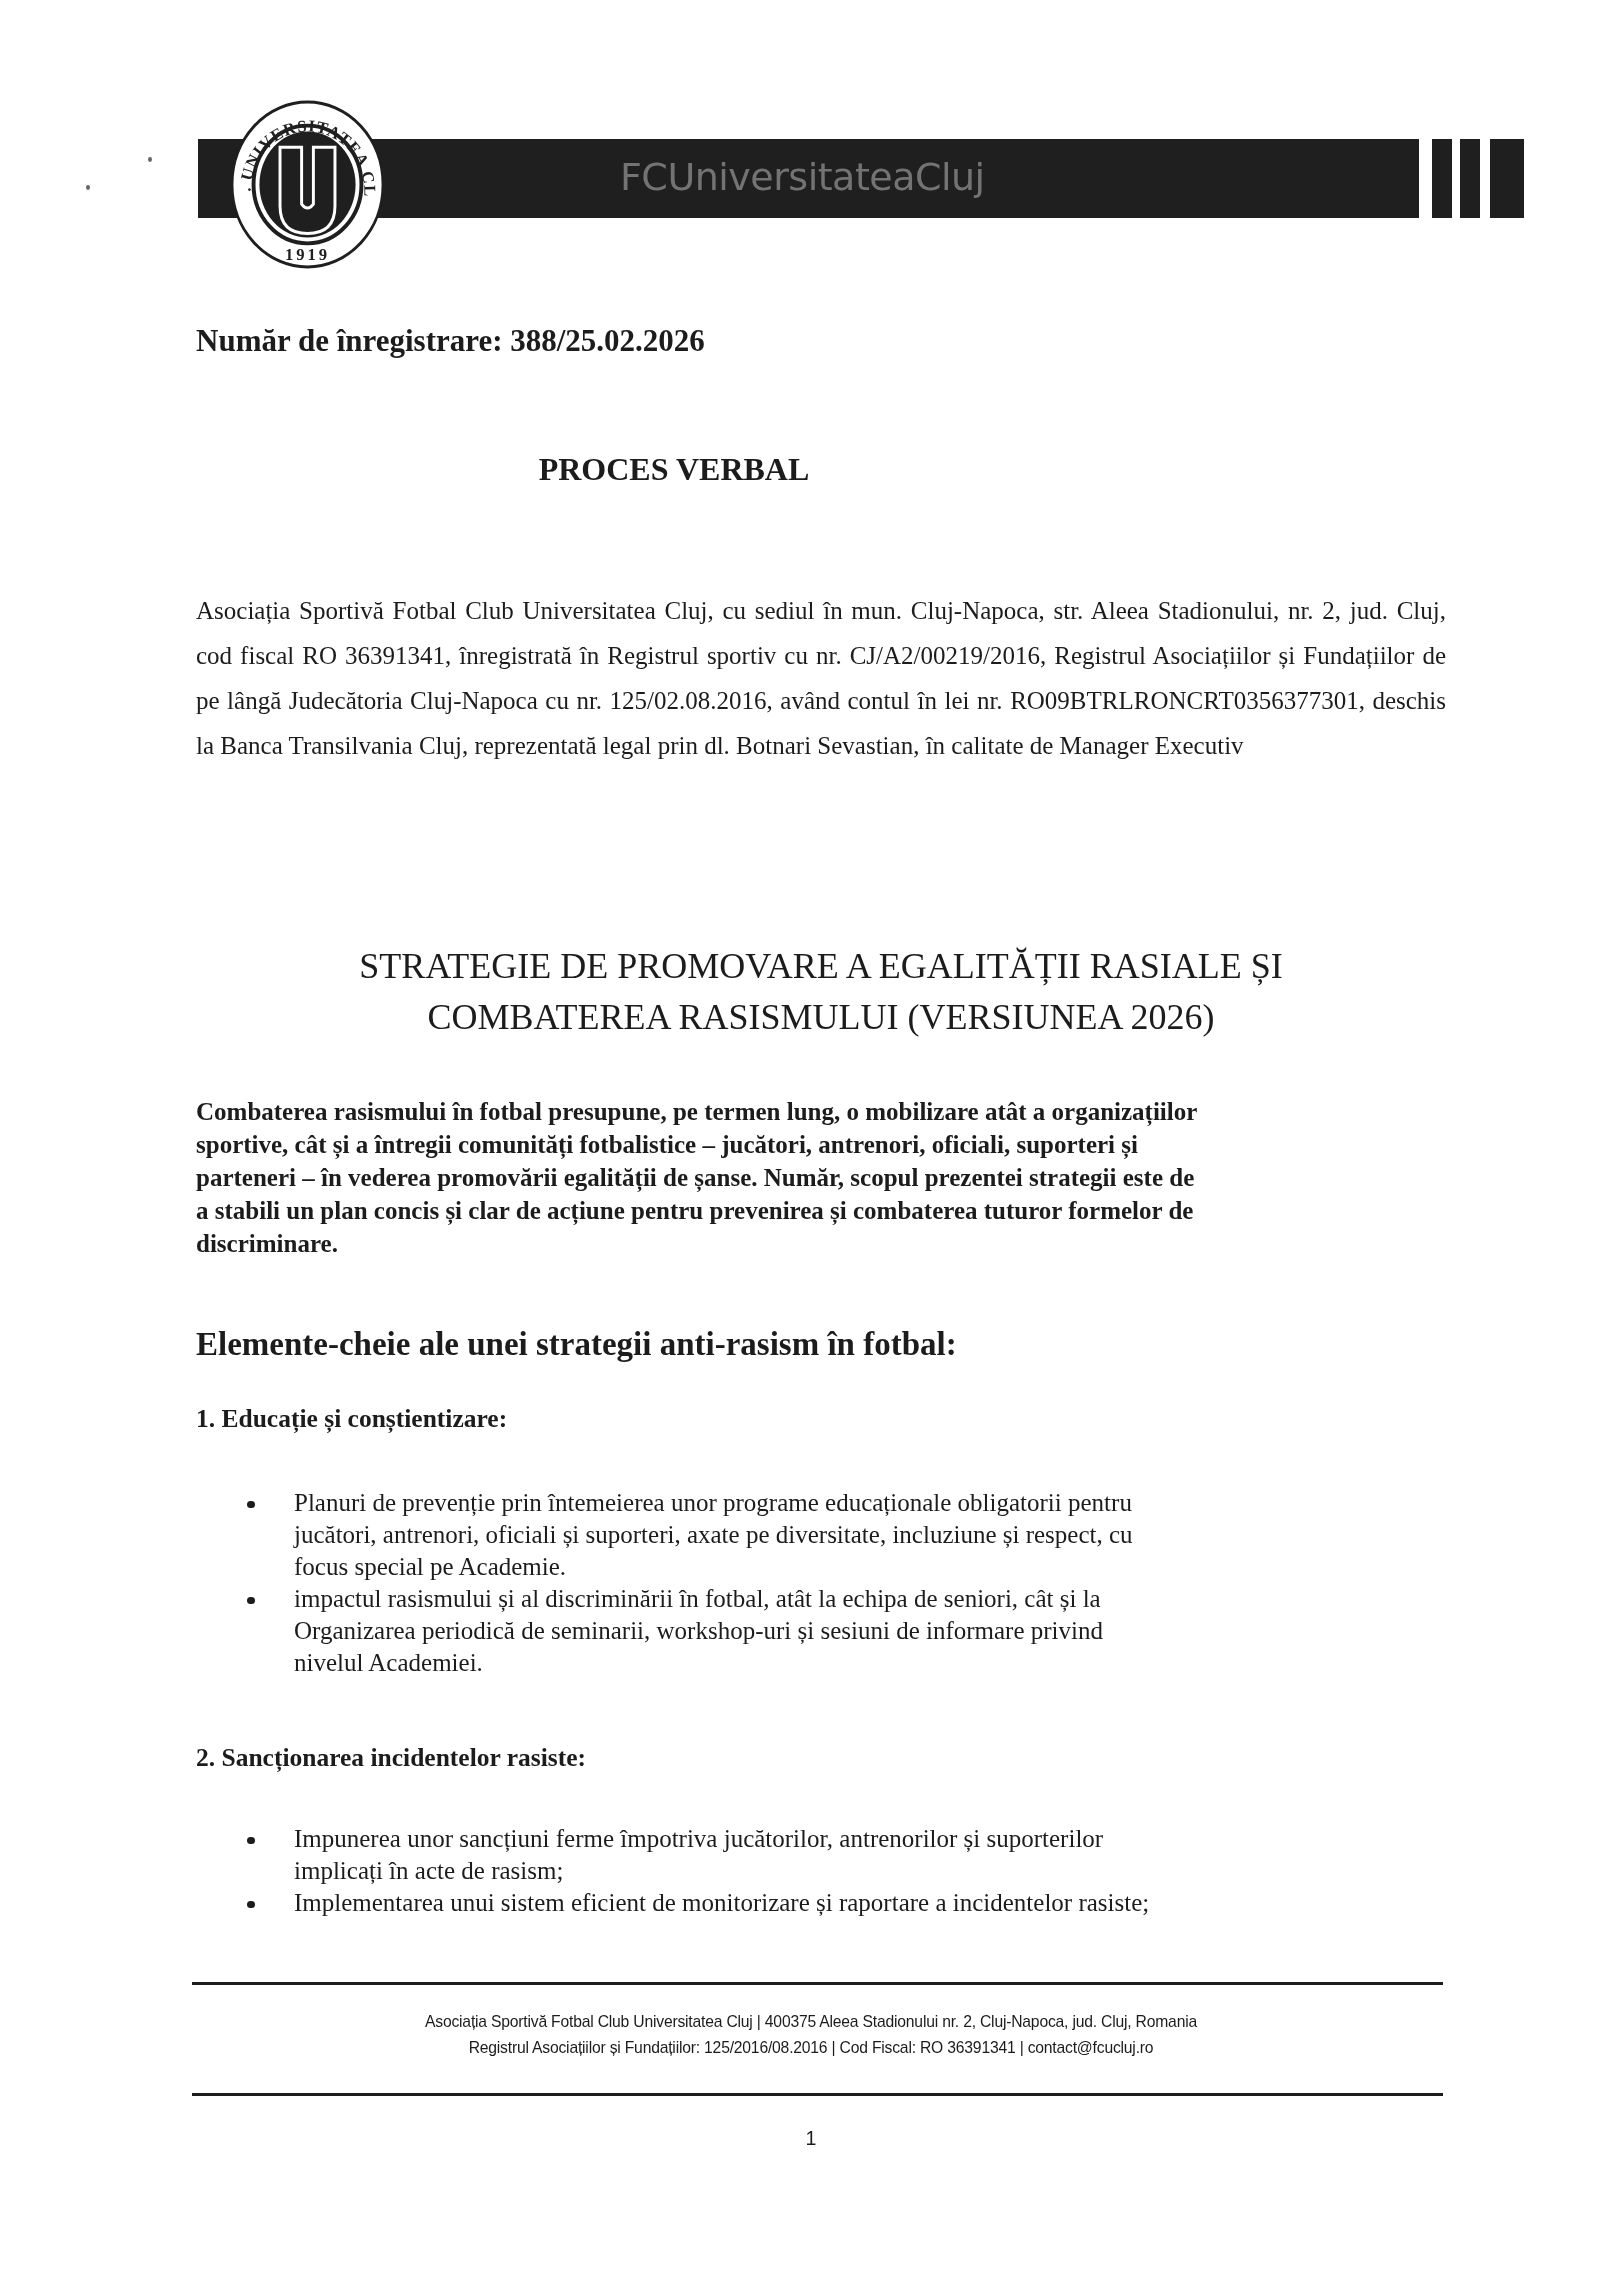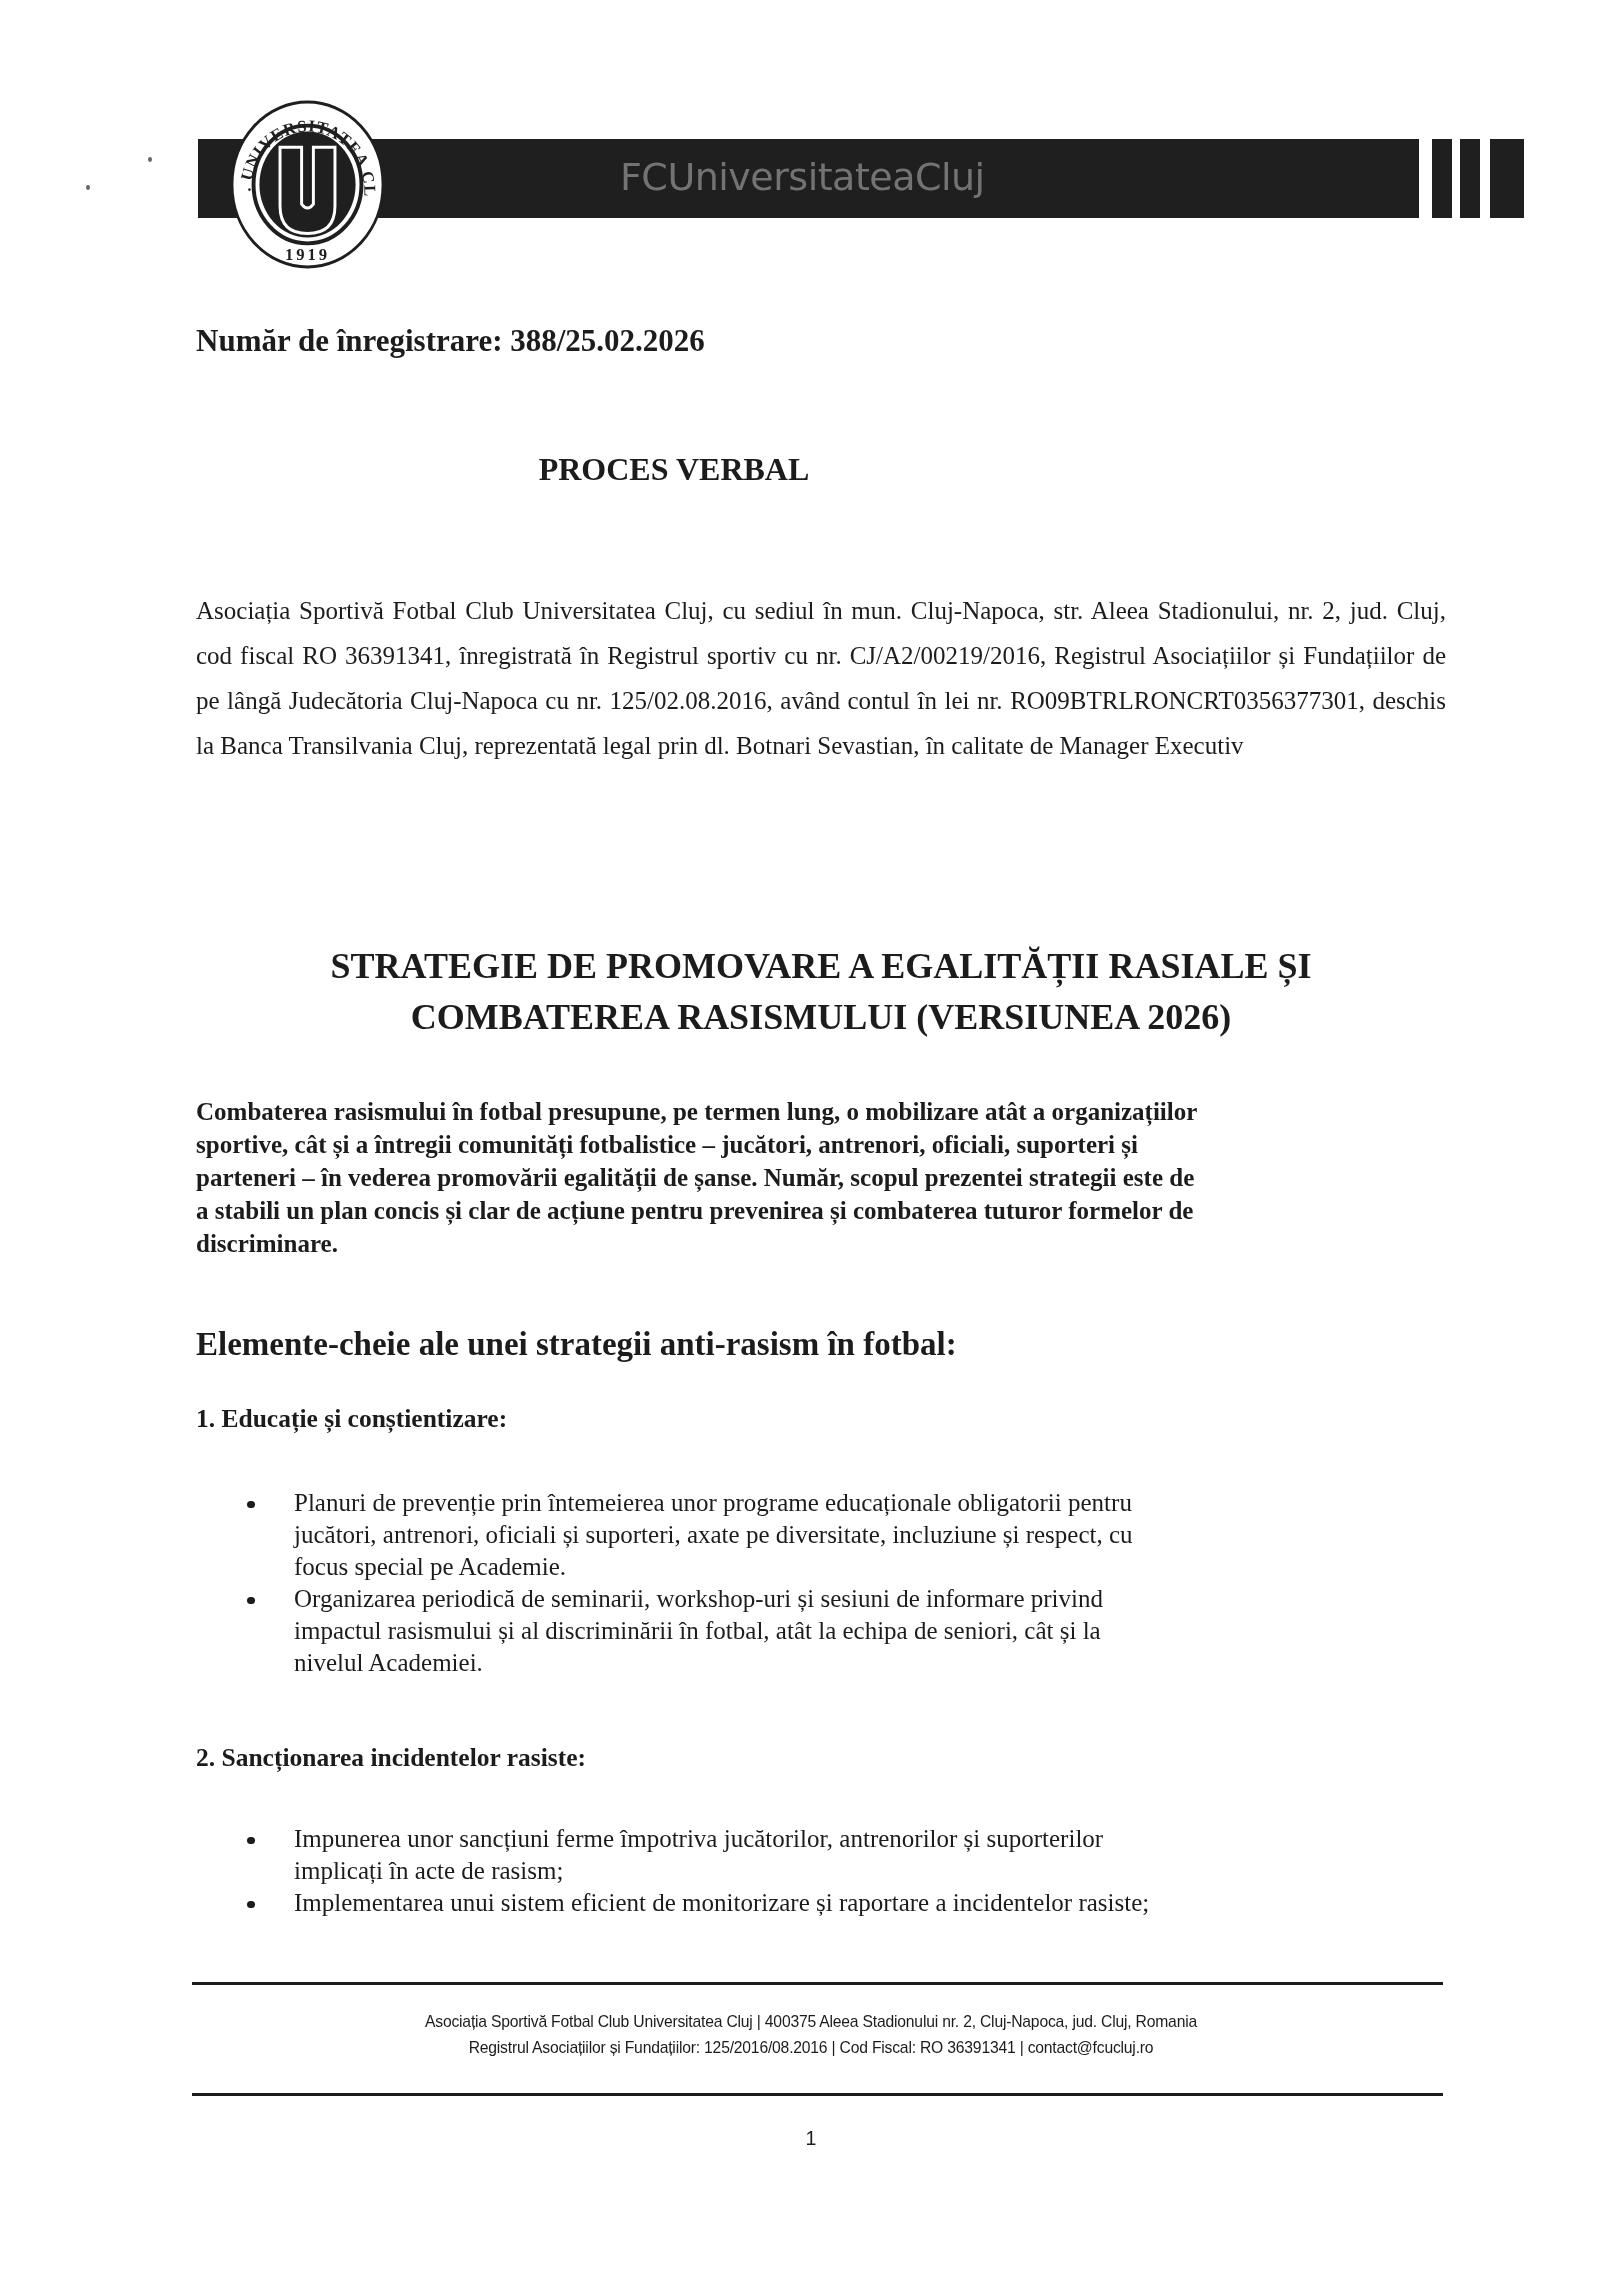--- a/index.html
+++ b/index.html
@@ -16,21 +16,21 @@
   .crest { left: 229px; top: 98px; width: 157px; height: 172px; }
 
   .speck { width: 3.9px; height: 4.9px; background: #666; border-radius: 50%; }
 
   .regnum { left: 196px; top: 323px; font-size: 31px; font-weight: bold; white-space: nowrap; }
   .title-pv { left: 0; width: 1348px; text-align: center; top: 451px; font-size: 32px; font-weight: bold; }
 
   .intro { left: 196px; top: 588px; width: 1250px; font-size: 25px; line-height: 45px; text-align: justify; }
   .intro p { margin: 0; }
 
-  .strategy-title { left: 196px; width: 1250px; top: 941px; text-align: center; font-size: 36px; font-weight: bold; line-height: 51px; }
+  .strategy-title { left: 196px; width: 1250px; top: 941px; text-align: center; font-size: 36px; font-weight: normal; line-height: 51px; }
 
   .para { left: 196px; top: 1095px; width: 1274px; font-size: 25px; line-height: 33px; font-weight: bold; }
   .para p { margin: 0; }
 
   .h-key { left: 196px; top: 1326px; font-size: 33px; font-weight: bold; white-space: nowrap; }
   .h-sec { left: 196px; font-size: 25.5px; font-weight: bold; white-space: nowrap; }
   .h-sec1 { top: 1404px; }
   .h-sec2 { top: 1743px; }
 
   ul.bullets { margin: 0; padding: 0; list-style: none; left: 196px; width: 1274px; font-size: 25px; line-height: 32px; }
@@ -101,22 +101,22 @@
 <div class="abs h-sec h-sec1">1. Educație și conștientizare:</div>
 <ul class="abs bullets bl1">
   <li>
     <span class="dot"></span>
     <div>Planuri de prevenție prin întemeierea unor programe educaționale obligatorii pentru</div>
     <div>jucători, antrenori, oficiali și suporteri, axate pe diversitate, incluziune și respect, cu</div>
     <div>focus special pe Academie.</div>
   </li>
   <li>
     <span class="dot"></span>
+    <div>impactul rasismului și al discriminării în fotbal, atât la echipa de seniori, cât și la</div>
     <div>Organizarea periodică de seminarii, workshop-uri și sesiuni de informare privind</div>
-    <div>impactul rasismului și al discriminării în fotbal, atât la echipa de seniori, cât și la</div>
     <div>nivelul Academiei.</div>
   </li>
 </ul>
 
 <div class="abs h-sec h-sec2">2. Sancționarea incidentelor rasiste:</div>
 <ul class="abs bullets bl2">
   <li>
     <span class="dot"></span>
     <div>Impunerea unor sancțiuni ferme împotriva jucătorilor, antrenorilor și suporterilor</div>
     <div>implicați în acte de rasism;</div>

